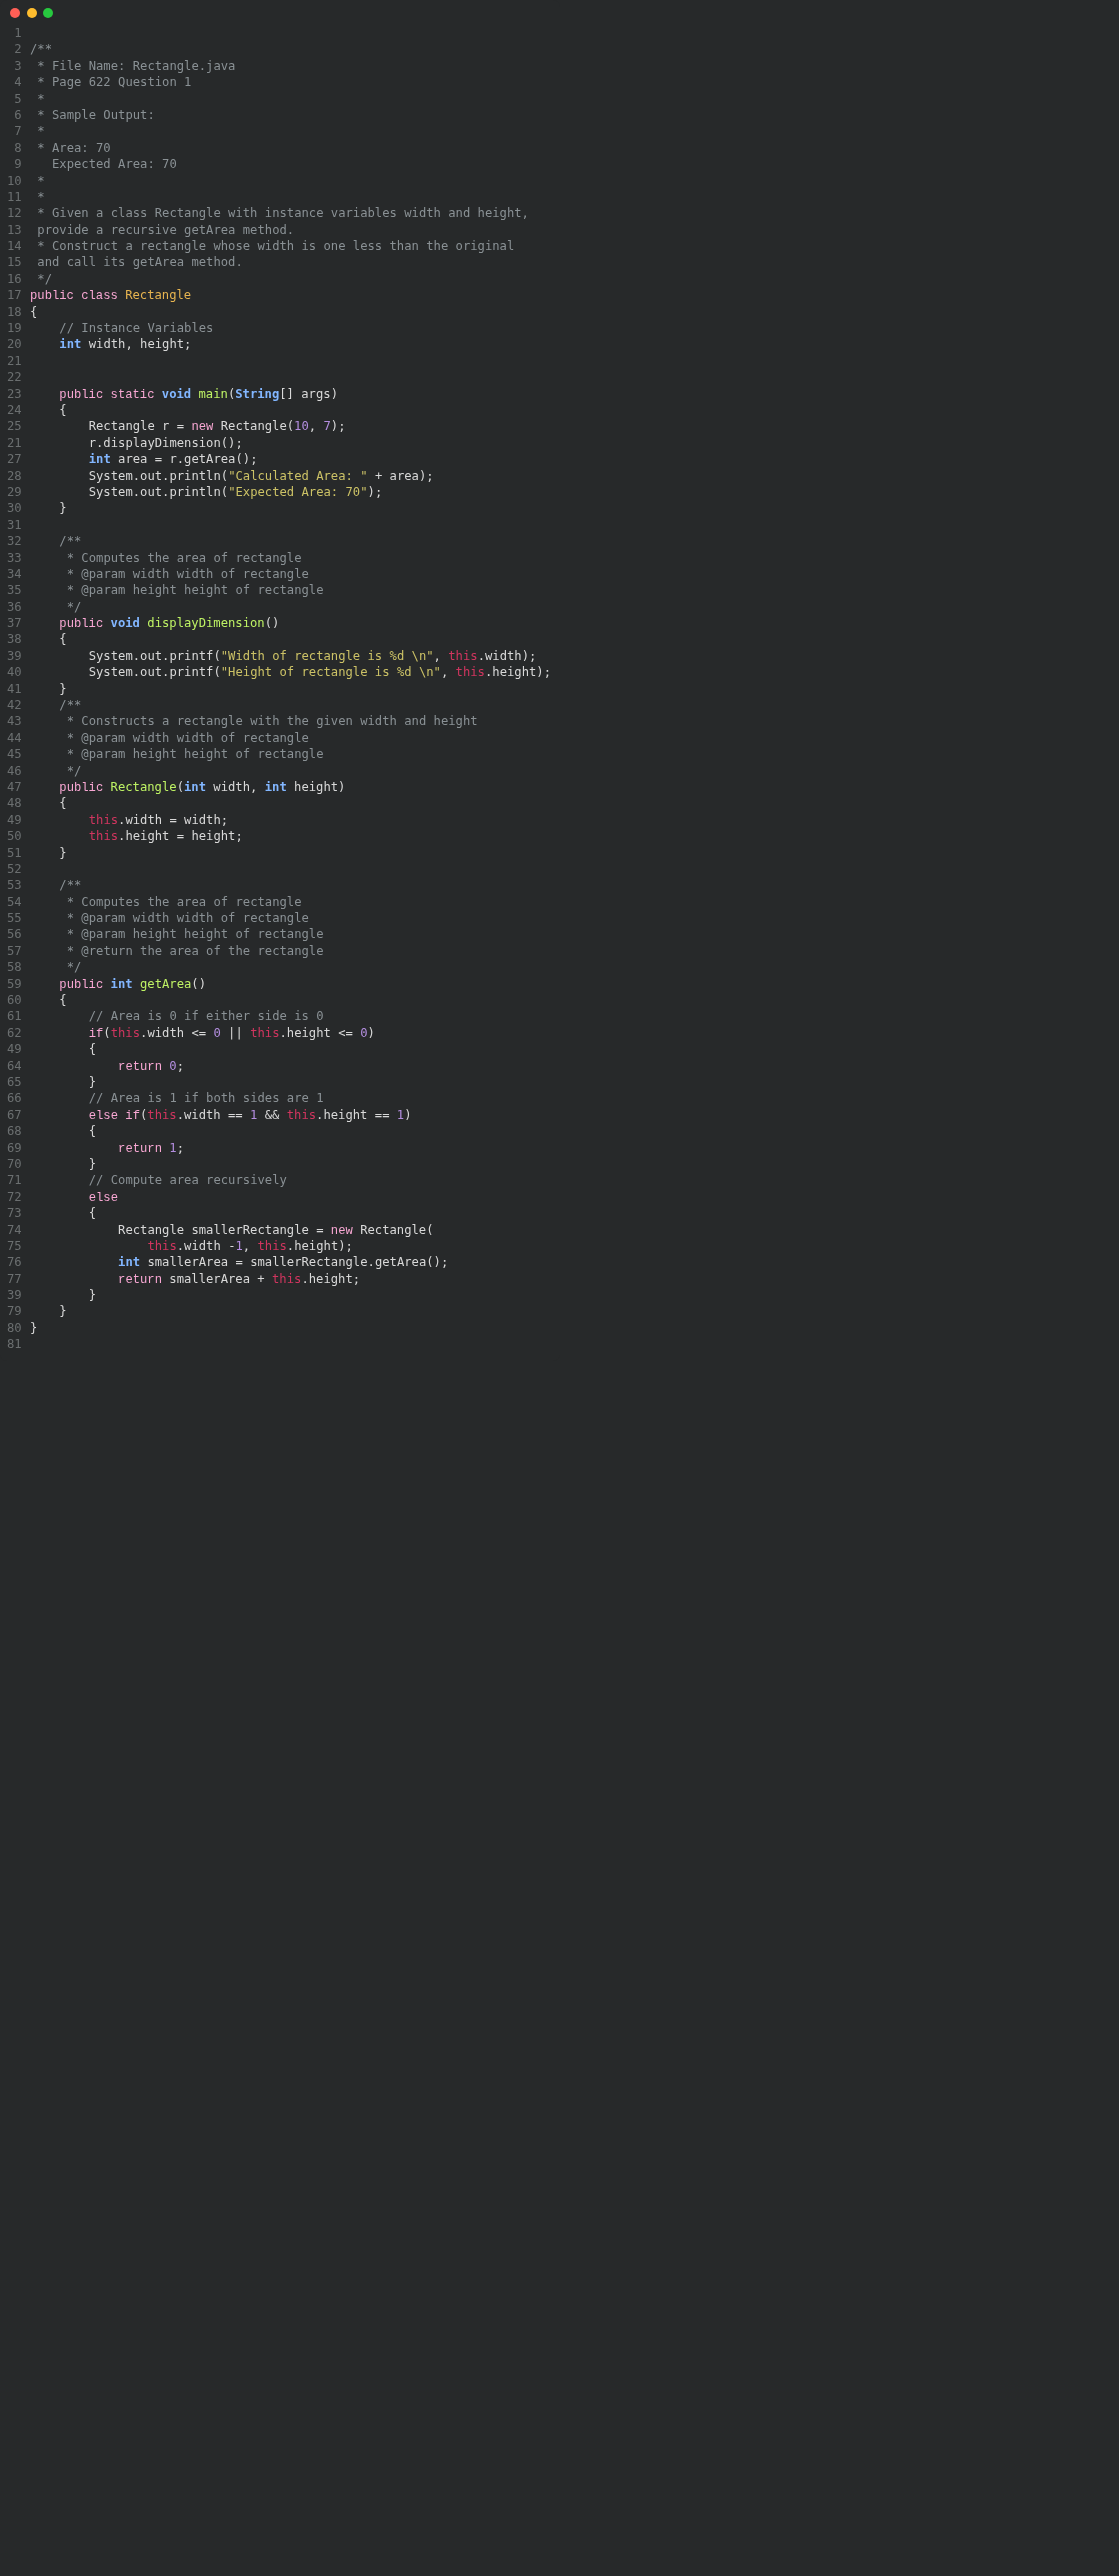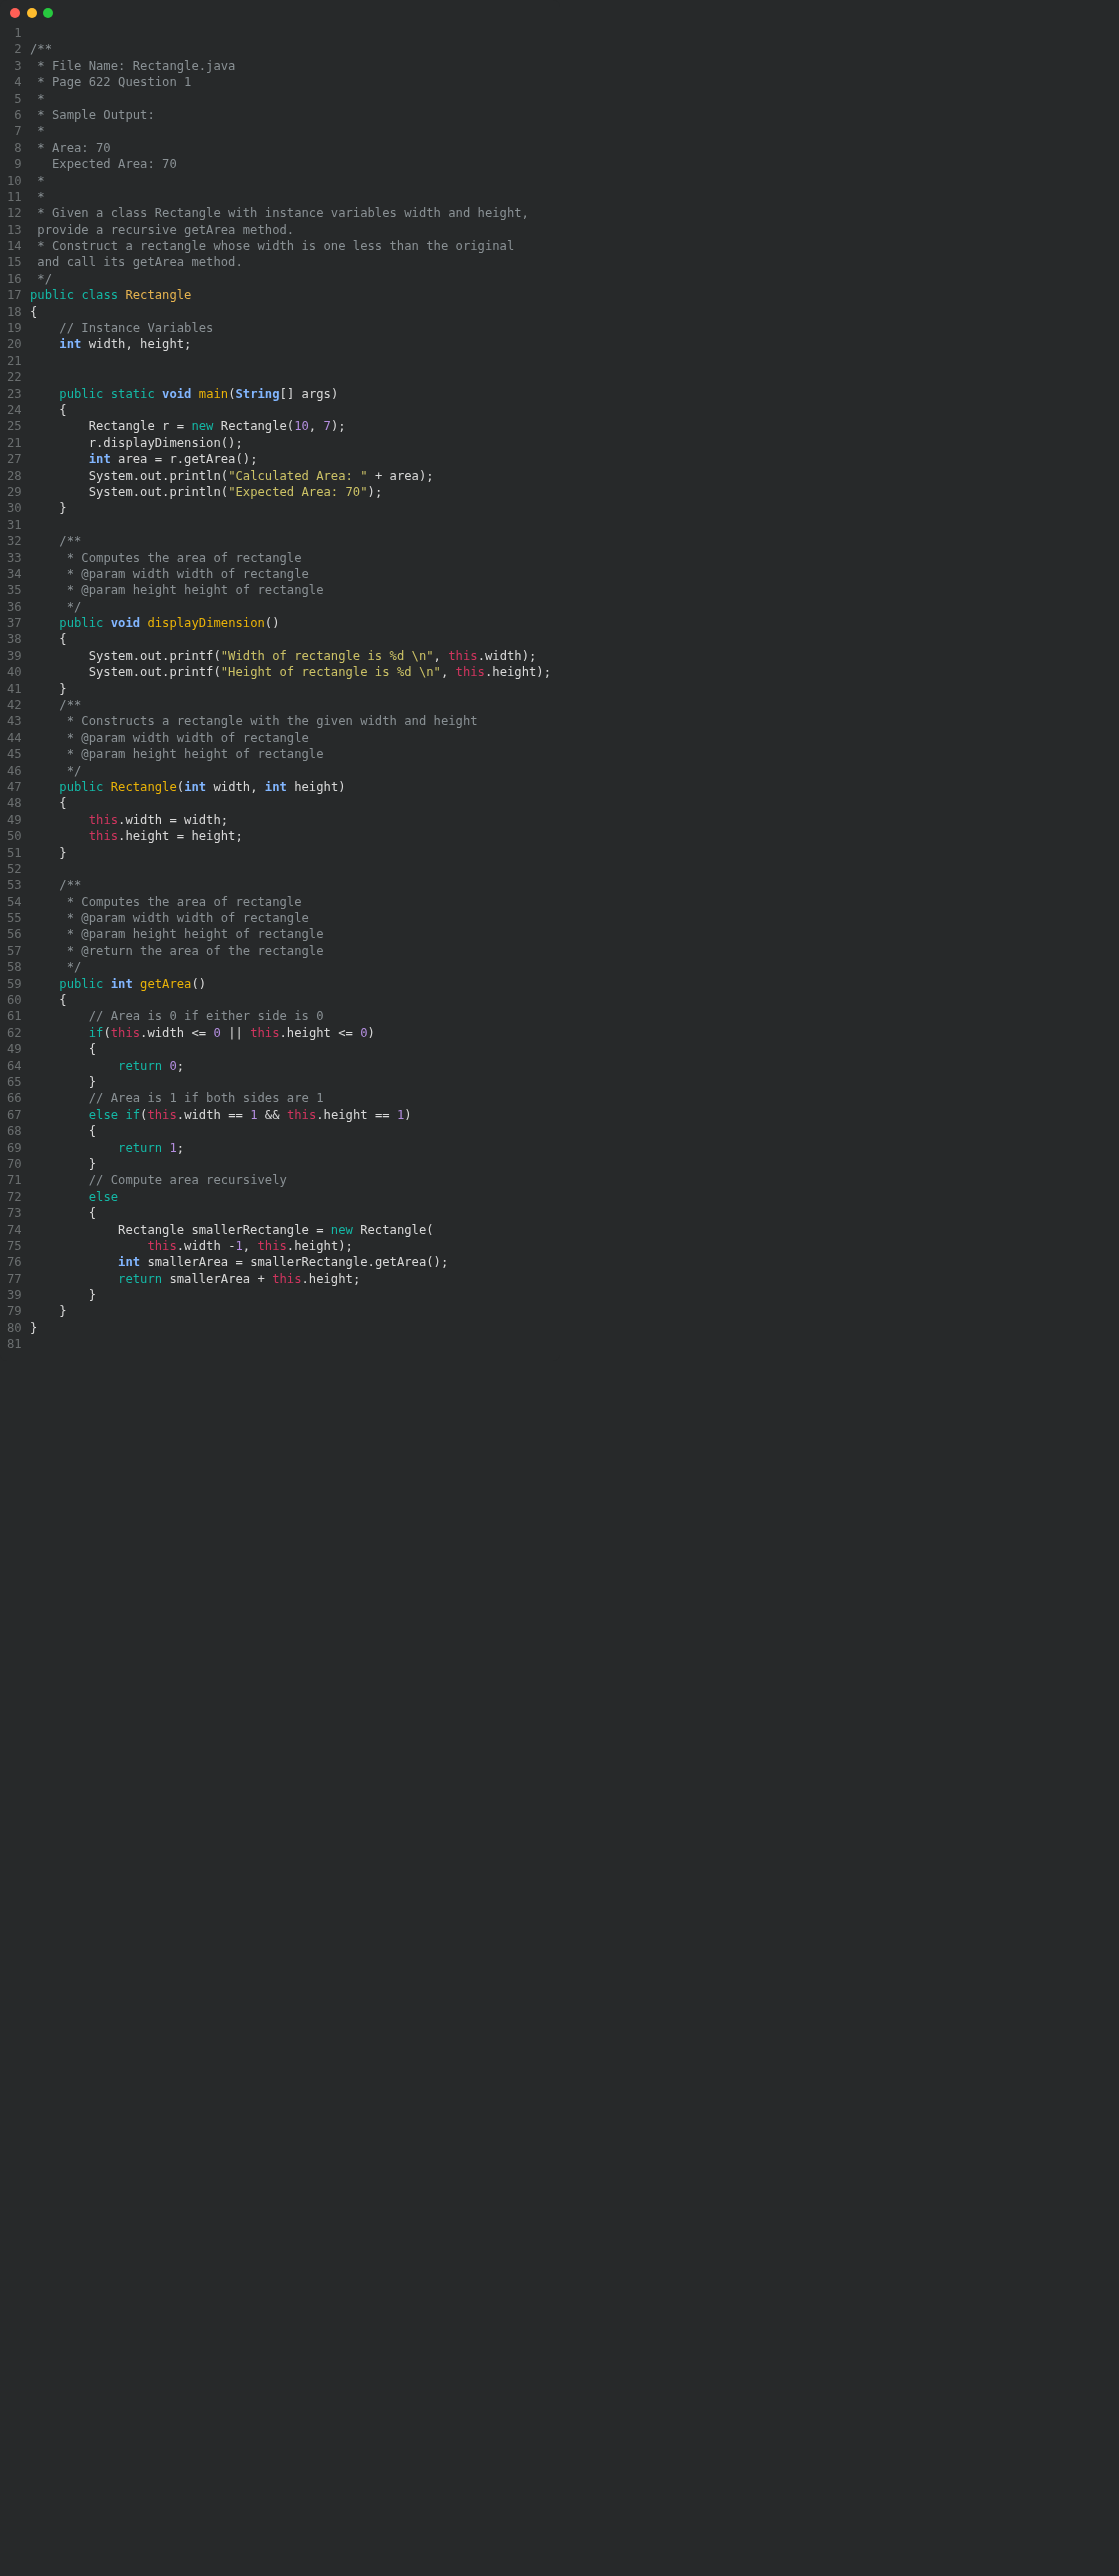--- a/index.html
+++ b/index.html
@@ -47,24 +47,24 @@
   .code {
     flex: 1 1 auto;
     white-space: pre;
     color: #d9d9d9;
     padding-right: 8.4px;
   }
   .line { height: 16.4px; }
   .gutter .line { color: #6b6f70; }
   .tok-default { color: #d9d9d9; }
   .tok-comment { color: #8a9195; }
-  .tok-keyword { color: #14b8a6; }
+  .tok-keyword { color: #f9a8d4; font-family: Liberation Mono, monospace; }
   .tok-type { color: #82b6ff; font-weight: bold; }
   .tok-class { color: #e6b450; }
-  .tok-func { color: #eab308; }
+  .tok-func { color: #bef264; }
   .tok-string { color: #ccc266; }
   .tok-number { color: #b48ee0; }
   .tok-this { color: #d1355f; }
 </style>
 </head>
 <body>
 
 <div class="window">
   <div class="titlebar">
     <div class="traffic-light tl-close"></div>

